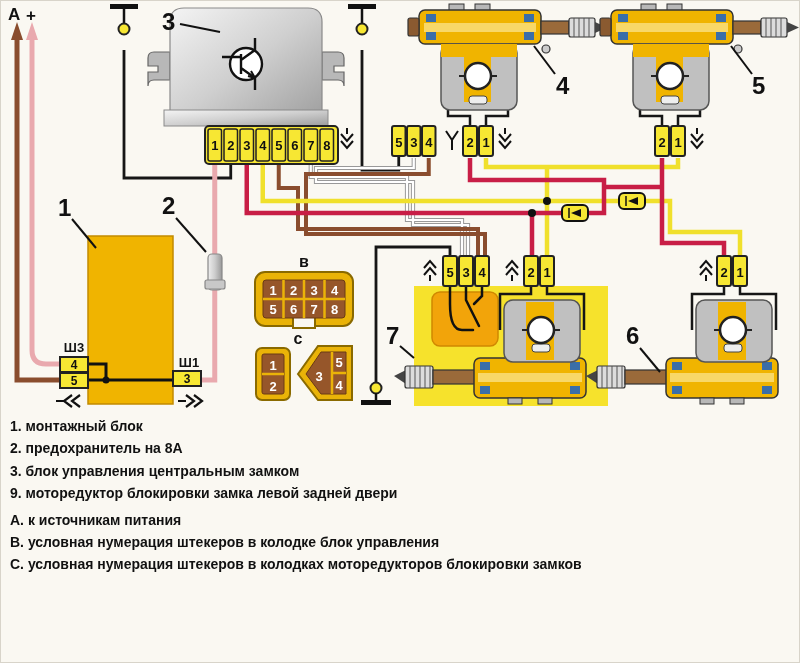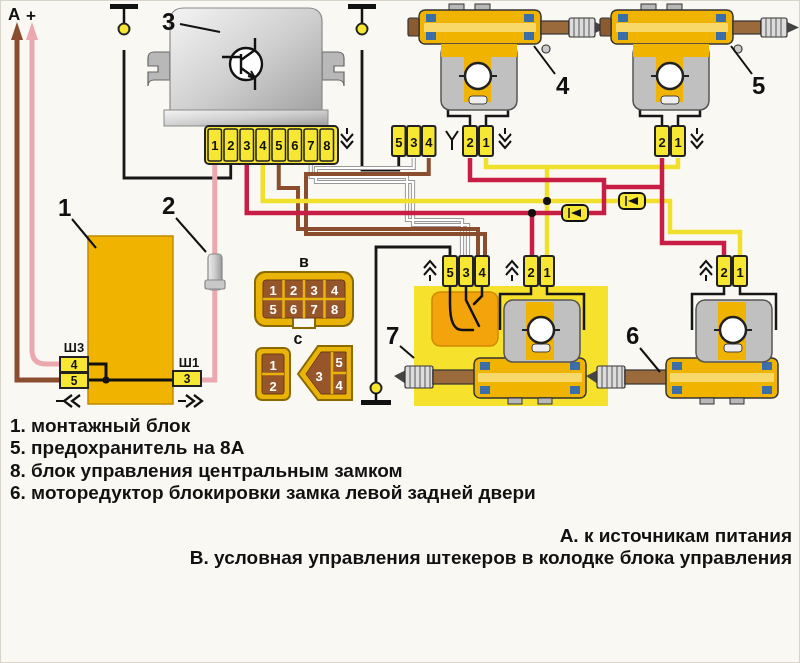--- a/index.html
+++ b/index.html
@@ -8,22 +8,22 @@
   svg{position:absolute;left:0;top:0;}
   svg text{font-family:"Liberation Sans","DejaVu Sans",sans-serif;fill:#111;}
   .pin-num{font-size:13px;font-weight:bold;text-anchor:middle;}
   .pin-num-sm{font-size:12px;font-weight:bold;text-anchor:middle;}
   .comp-num{font-size:24px;font-weight:bold;}
   .conn-label{font-size:16px;font-weight:bold;text-anchor:middle;}
   .sh-label{font-size:13px;font-weight:bold;text-anchor:middle;}
   .white-num{font-size:13px;font-weight:bold;text-anchor:middle;fill:#fff;}
   .pow-label{font-size:17px;font-weight:bold;}
   #legend{position:absolute;left:10px;top:415px;width:782px;color:#111;}
-  #legend .item{font-size:19px;font-weight:bold;line-height:22.4px;white-space:nowrap;}
-  #legend .notes{margin-top:20px;text-align:right;}
+  #legend .item{font-size:14px;font-weight:bold;line-height:22.4px;white-space:nowrap;}
+  #legend .notes{margin-top:4px;}
 </style>
 </head>
 <body>
 
 <div id="stage">
 <svg width="800" height="663" viewBox="0 0 800 663">
   <defs>
     <linearGradient id="metal" x1="0" y1="0" x2="1" y2="1">
       <stop offset="0" stop-color="#f4f4f4"></stop>
           <stop offset="0.5" stop-color="#cfcfcf"></stop>
@@ -325,21 +325,22 @@
   <text class="comp-num" x="162" y="214">2</text>
   <text class="comp-num" x="162" y="30">3</text>
   <text class="comp-num" x="556" y="94">4</text>
   <text class="comp-num" x="752" y="94">5</text>
   <text class="comp-num" x="626" y="344">6</text>
   <text class="comp-num" x="386" y="344">7</text>
 </svg>
 
 <div id="legend">
   <div class="item">1. монтажный блок</div>
-  <div class="item">5. предохранитель на 8А</div>
-  <div class="item">8. блок управления центральным замком</div>
-  <div class="item">6. моторедуктор блокировки замка левой задней двери</div>
+  <div class="item">2. предохранитель на 8А</div>
+  <div class="item">3. блок управления центральным замком</div>
+  <div class="item">9. моторедуктор блокировки замка левой задней двери</div>
   <div class="notes">
     <div class="item">А. к источникам питания</div>
-    <div class="item">В. условная управления штекеров в колодке блока управления</div>
+    <div class="item">В. условная нумерация штекеров в колодке блок управления</div>
+    <div class="item">С. условная нумерация штекеров в колодках моторедукторов блокировки замков</div>
   </div>
 </div>
 </div>
 
 </body></html>

